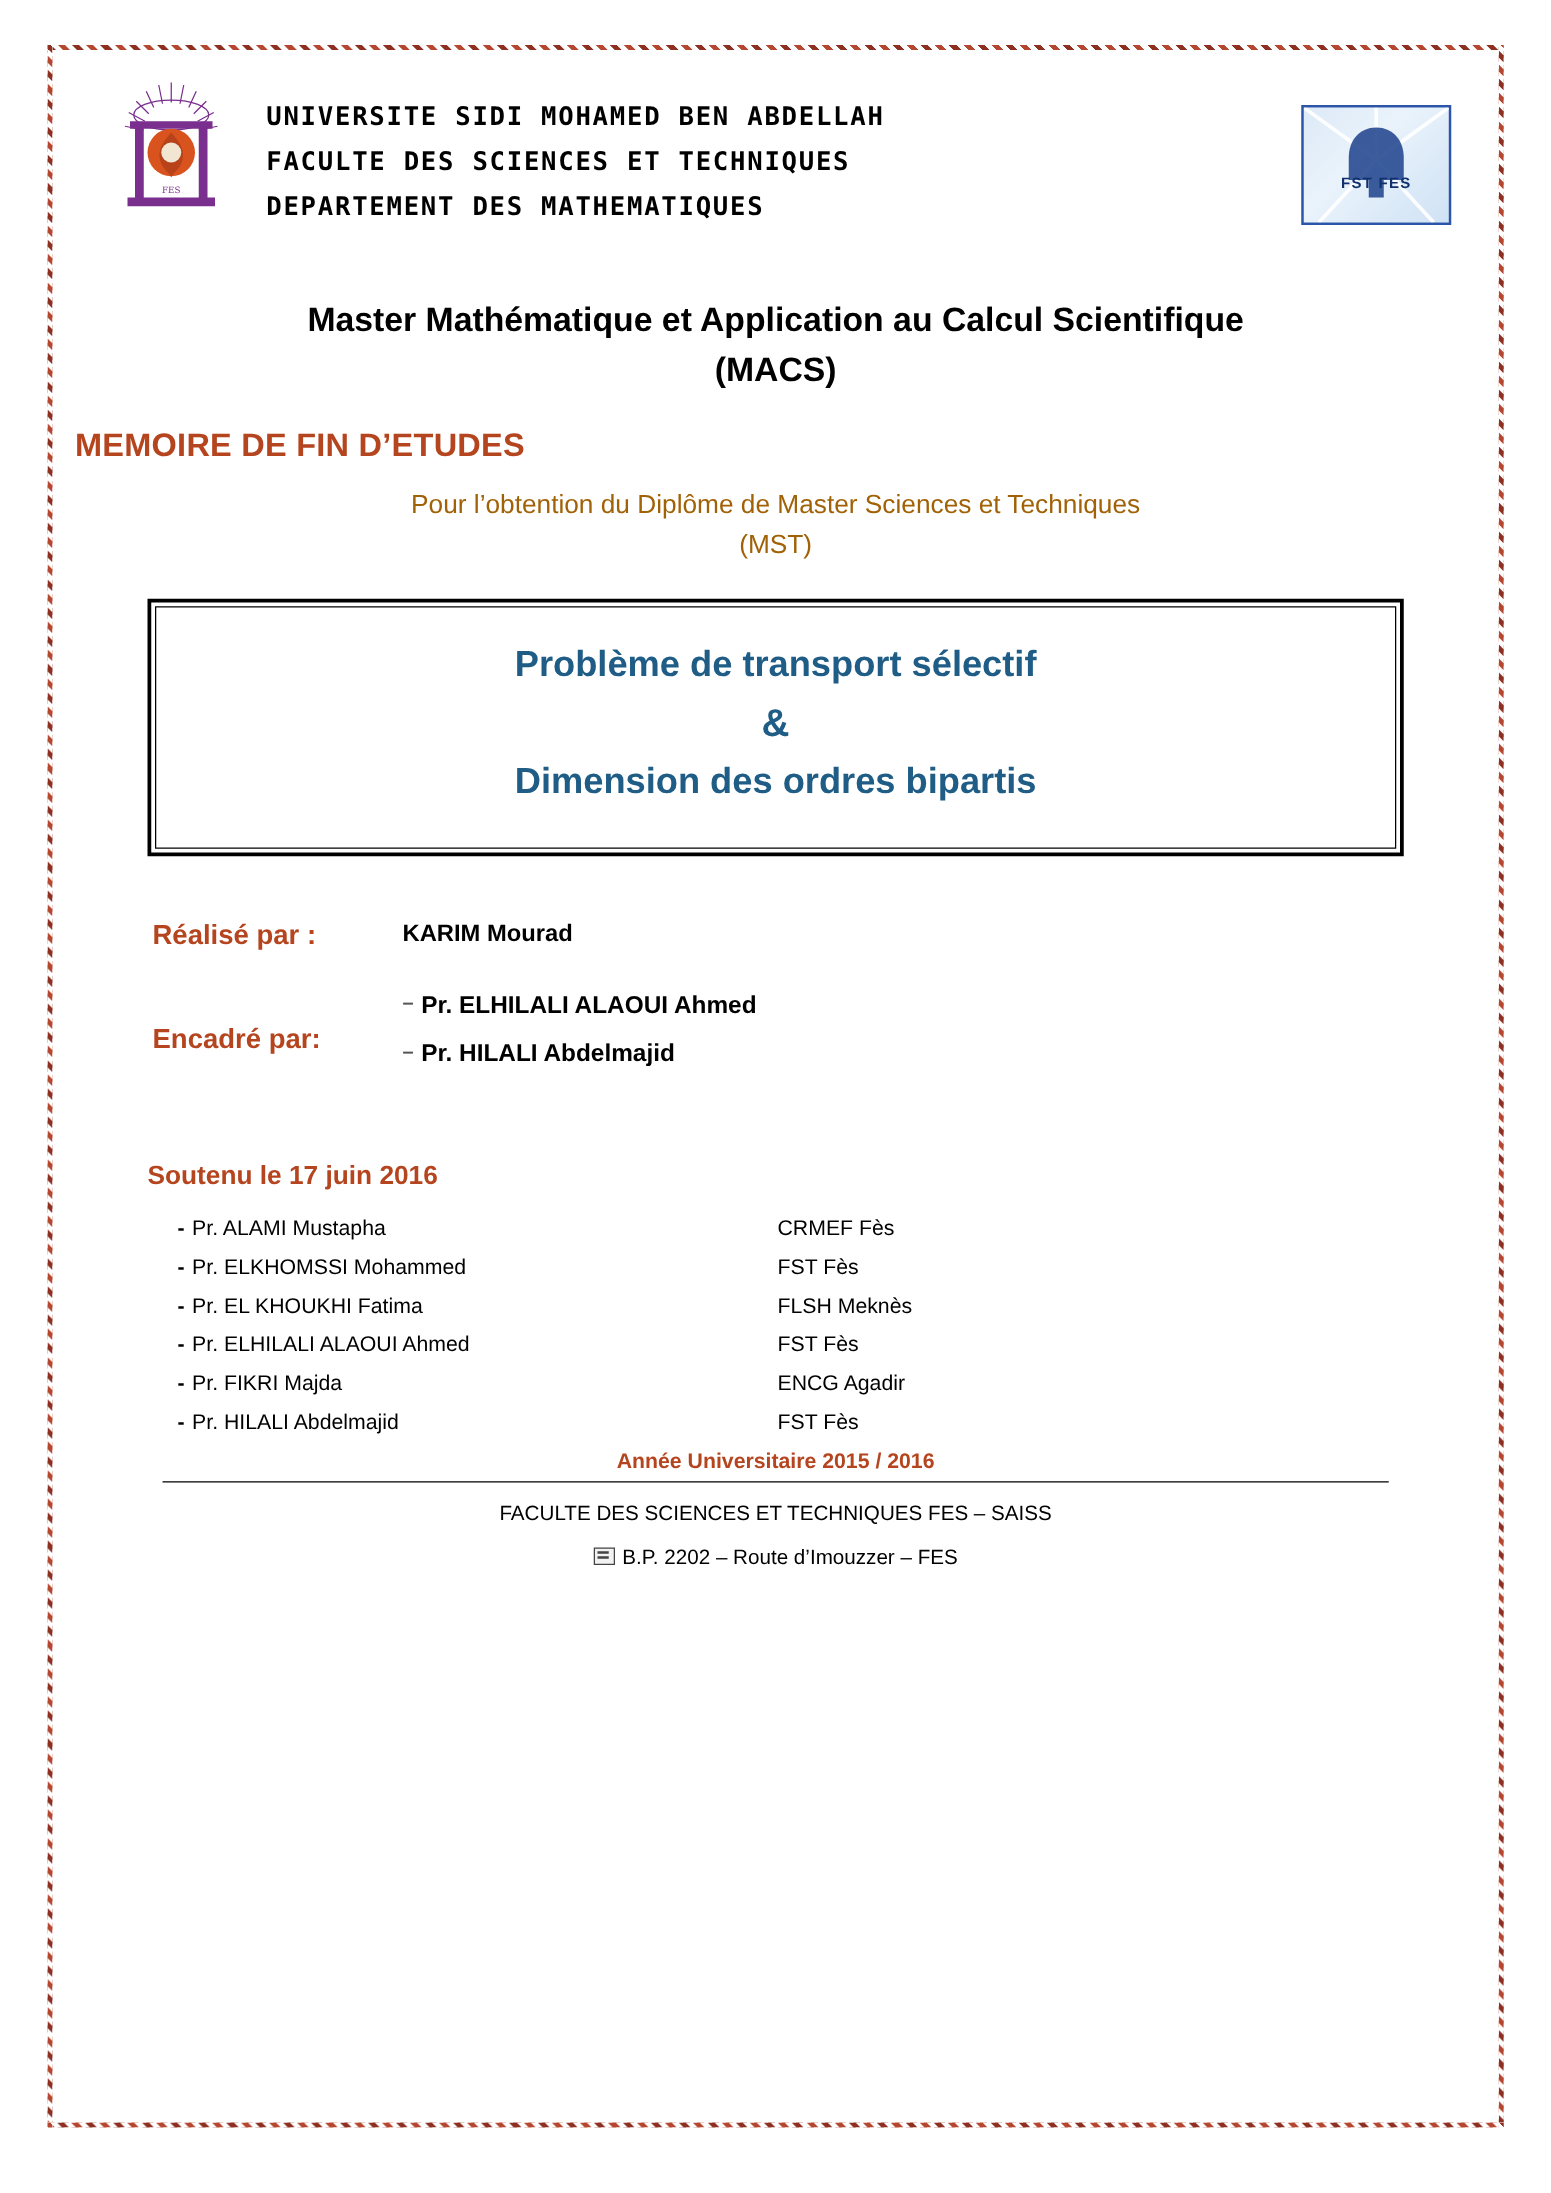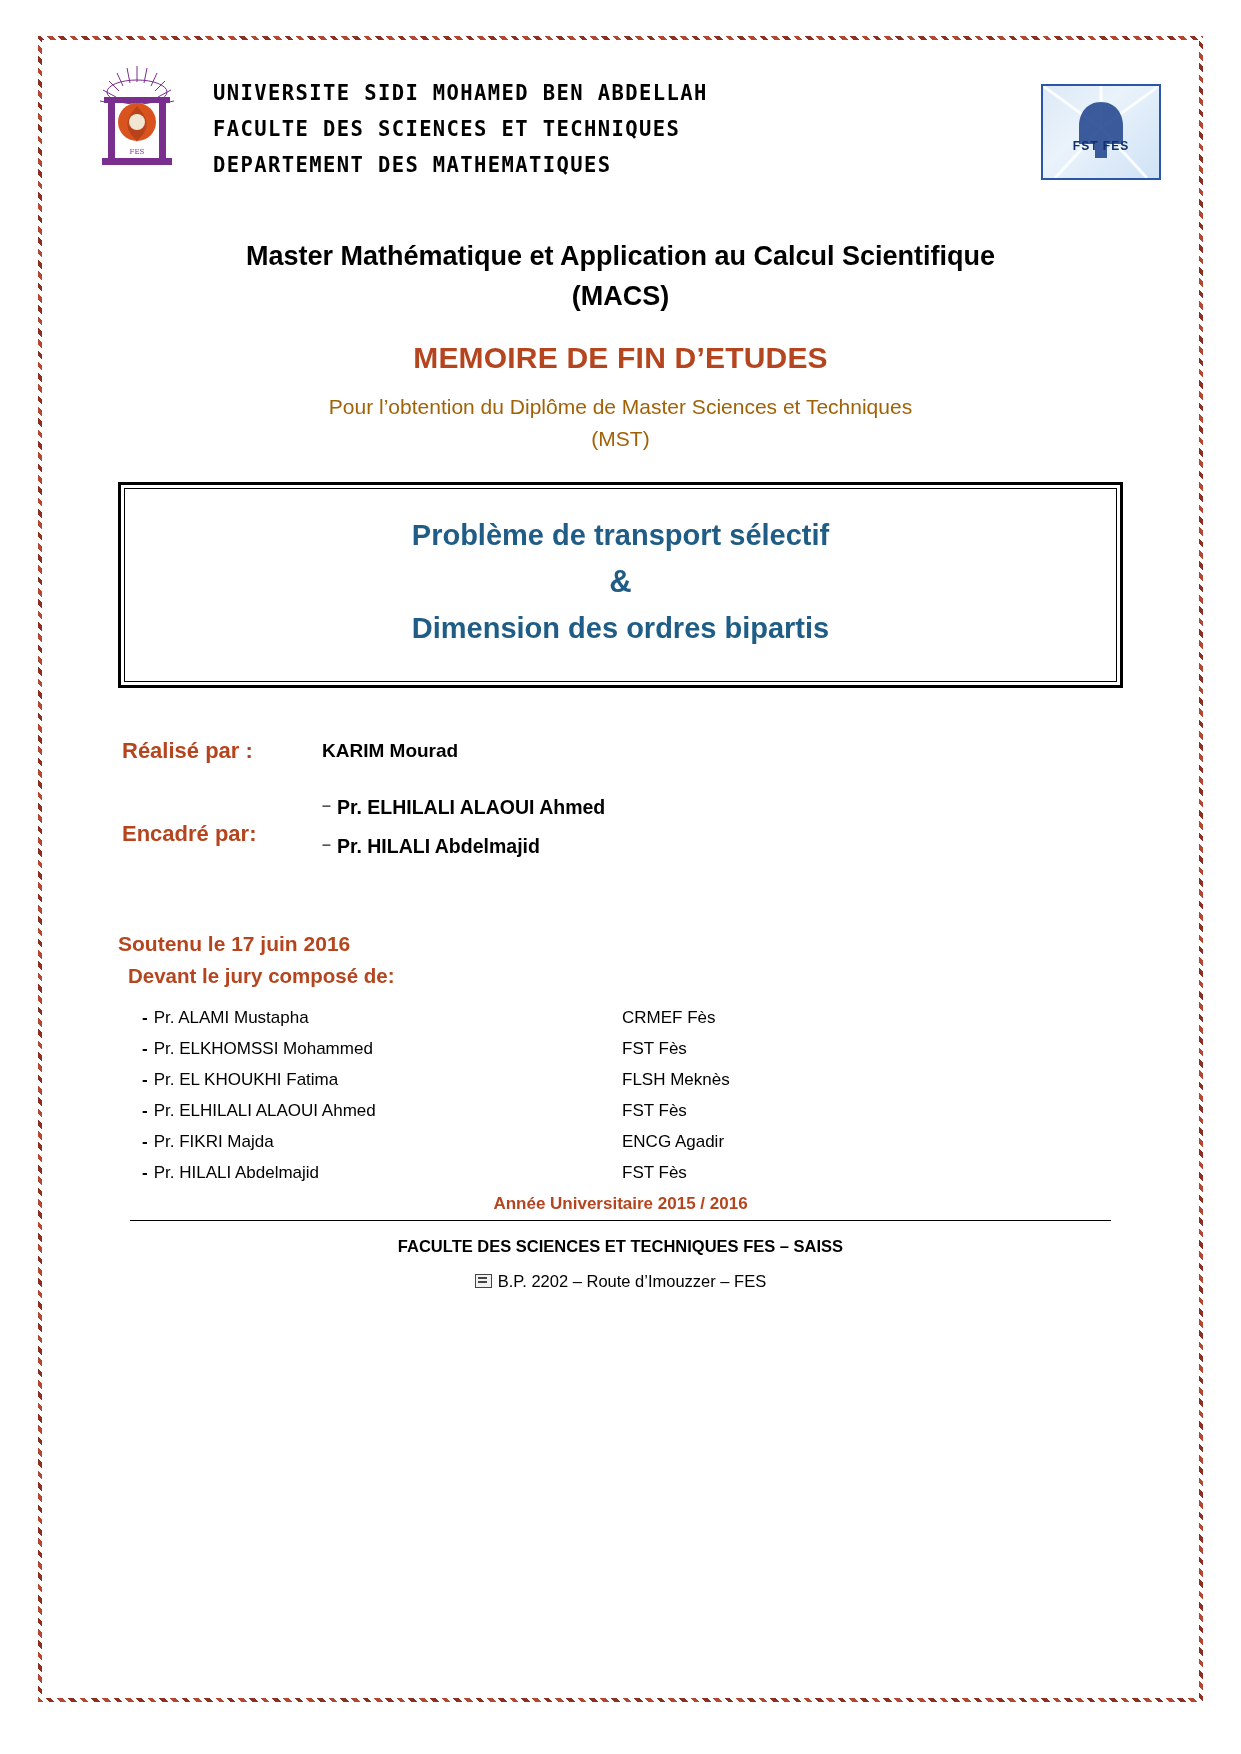--- a/index.html
+++ b/index.html
@@ -100,22 +100,22 @@
   .master-title {
     margin-top: 52px;
     text-align: center;
     font-size: 27px;
     font-weight: bold;
     line-height: 1.5;
     color: #000;
   }
   .memoire {
     margin-top: 24px;
-    text-align: center;
-    font-size: 30px;
+    text-align: left;
+    font-size: 26px;
     font-weight: bold;
     color: #b5451f;
     letter-spacing: 0.2px;
   }
   .pour {
     margin-top: 16px;
     text-align: center;
     font-size: 21px;
     font-weight: normal;
     color: #a16207;
@@ -228,21 +228,20 @@
   }
   .rule {
     margin: 6px 70px 0 70px;
     border-top: 1.5px solid #000;
   }
   .faculty-line {
     margin-top: 16px;
     text-align: center;
     font-size: 16.5px;
     color: #000;
-    font-weight: bold;
   }
   .address-line {
     margin-top: 16px;
     text-align: center;
     font-size: 16.5px;
     color: #000;
   }
   .addr-icon {
     display: inline-block;
     width: 15px;
@@ -345,21 +344,20 @@
         </div>
         <div class="sup-item">
           <span class="dash">–</span><span>Pr.  HILALI Abdelmajid</span>
         </div>
       </div>
     </div>
   </div>
 
   <div class="defense">
     <div class="soutenu">Soutenu  le 17 juin 2016</div>
-    <div class="devant">Devant le jury composé de:</div>
 
     <div class="jury">
       <div class="jury-row">
         <div class="jury-name"><span class="j-dash">-</span><span>Pr. ALAMI Mustapha</span></div>
         <div class="jury-aff">CRMEF Fès</div>
       </div>
       <div class="jury-row">
         <div class="jury-name"><span class="j-dash">-</span><span>Pr. ELKHOMSSI Mohammed</span></div>
         <div class="jury-aff">FST Fès</div>
       </div>

